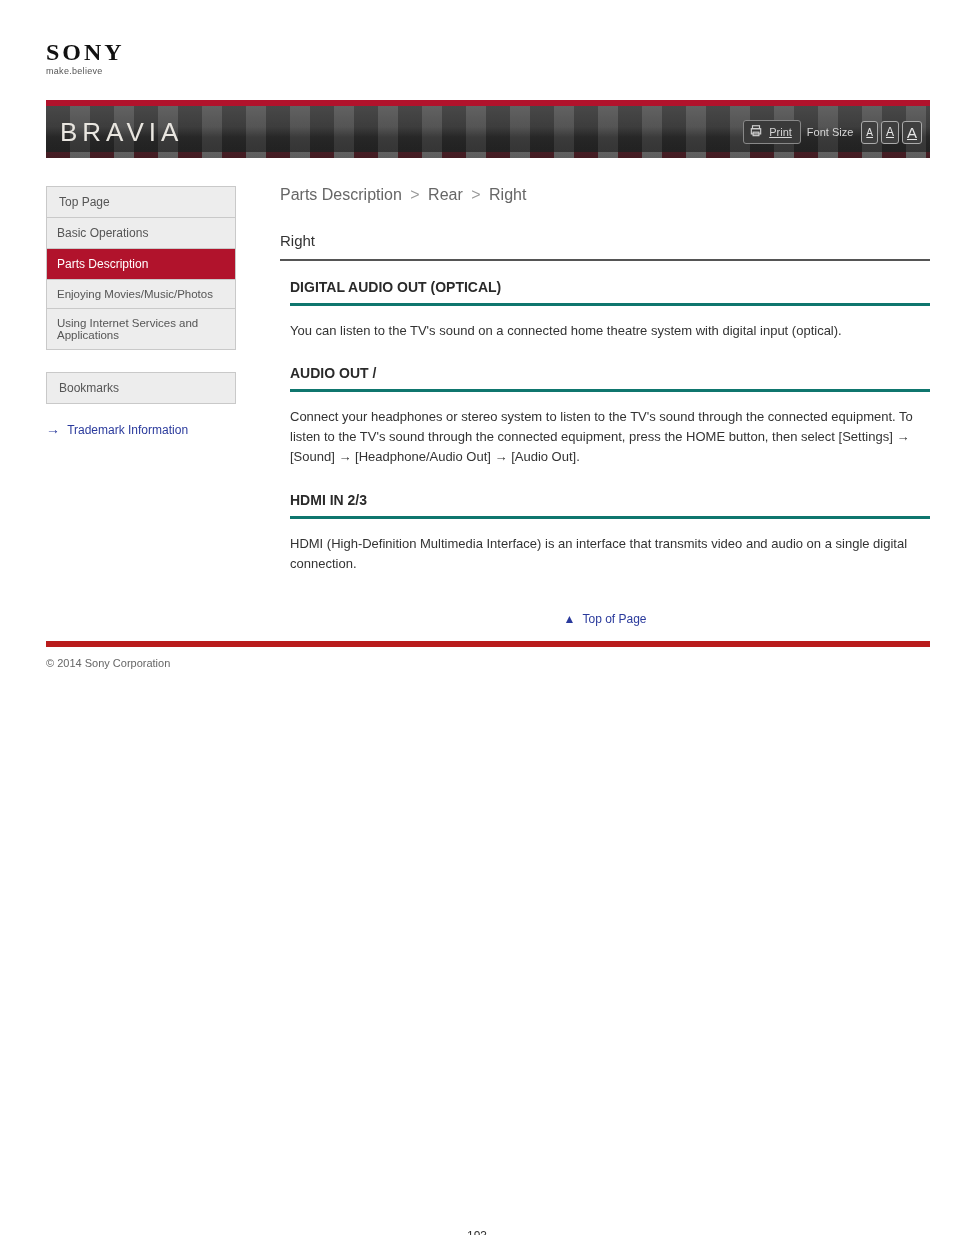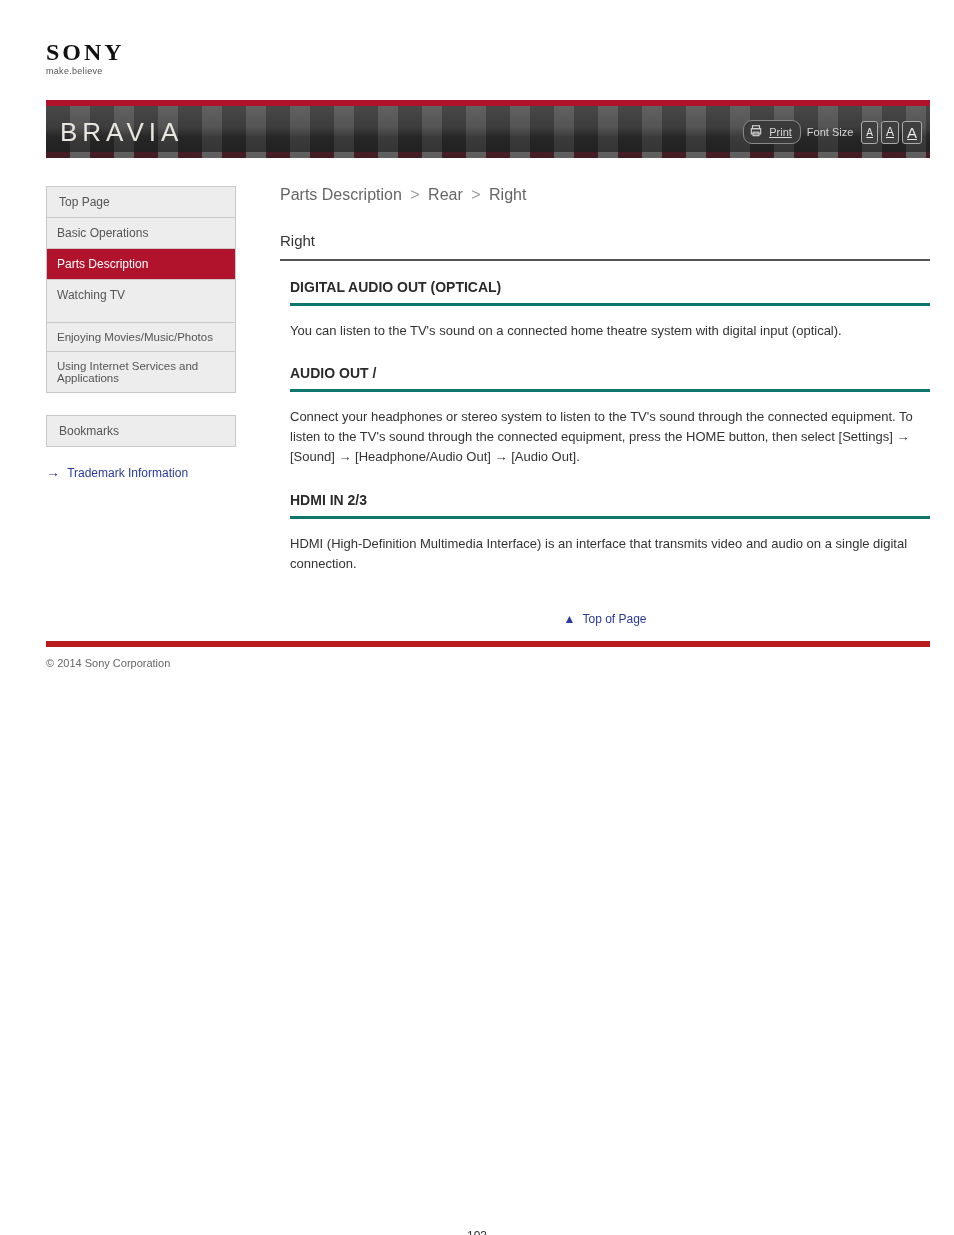--- a/index.html
+++ b/index.html
@@ -12,21 +12,21 @@
   .ribbon-top { height: 6px; background: #b1132c; margin: 0 24px 0 46px; }
   .ribbon { position: relative; height: 52px; margin: 0 24px 0 46px;
     background:
       repeating-linear-gradient(90deg, rgba(0,0,0,0.18) 0 24px, rgba(255,255,255,0.06) 24px 44px),
       linear-gradient(#585858, #4a4a4a 40%, #2f2f2f 60%, #262626);
     display: flex; align-items: center; }
   .ribbon::after { content:""; position:absolute; left:0; right:0; bottom:0; height:6px;
     background: repeating-linear-gradient(90deg, #b1132c 0 24px, #e0e0e0 24px 44px); opacity:0.25; }
   .bravia { color:#e9e6e0; font-size: 26px; font-weight: 400; letter-spacing: 5px; padding-left: 14px; font-family: "Segoe UI", Arial, sans-serif; }
   .ribbon-right { margin-left: auto; display:flex; align-items:center; gap: 6px; padding-right: 8px; }
-  .print-box { display:inline-flex; align-items:center; gap:6px; border:1px solid #888; background:#3a3a3a; color:#d5d5d5; font-size:11px; padding:3px 8px 3px 5px; border-radius:9px; }
+  .print-box { display:inline-flex; align-items:center; gap:6px; border:1px solid #888; background:#3a3a3a; color:#d5d5d5; font-size:11px; padding:3px 8px 3px 5px; border-radius:3px; }
   .print-icon-svg { width:14px; height:14px; }
   .fs-group { display:flex; gap:3px; }
   .fs-label { color:#d5d5d5; font-size:11px; align-self:center; margin-right:2px; }
   .fs-btn { display:inline-flex; align-items:center; justify-content:center; border:1px solid #aaa; background:#3f3f3f; color:#e6e6e6; border-radius:3px; padding:2px 4px; }
   .fs-a1 { font-size:10px; } .fs-a2 { font-size:12px; text-decoration:underline; } .fs-a3 { font-size:15px; text-decoration:underline; }
   
   .cols { display:flex; margin: 28px 24px 0 46px; gap: 44px; }
   .sidebar { width: 190px; flex: 0 0 190px; }
   .menu { border:1px solid #c9c9c9; background:#fff; }
   .menu-item { display:block; text-decoration:none; font-size:12px; color:#555; background:#ededed; padding:8px 10px; border-top:1px solid #c9c9c9; }
@@ -83,21 +83,20 @@
       </span>
     </div>
   </div>
 
   <div class="cols">
     <aside class="sidebar">
       <nav class="menu">
         <a href="#" class="menu-item">Top Page</a>
         <a href="#" class="menu-item">Basic Operations</a>
         <a href="#" class="menu-item active">Parts Description</a>
-        <a href="#" class="menu-item tall">Watching TV</a>
         <a href="#" class="menu-item sub">Enjoying
 Movies/Music/Photos</a>
         <a href="#" class="menu-item sub">Using Internet Services
 and Applications</a>
       </nav>
       <div class="menu-gap"></div>
       <nav class="menu menu2">
         <a href="#" class="menu-item">Bookmarks</a>
       </nav>
       <div class="trademark">

